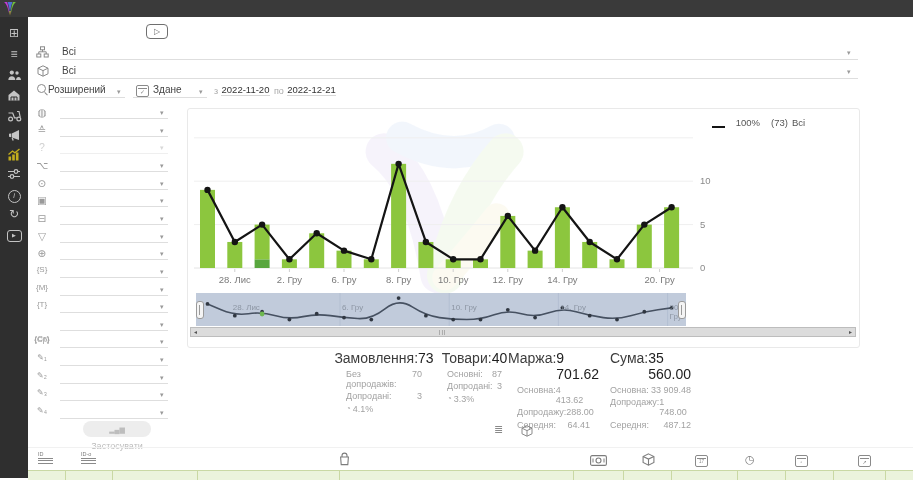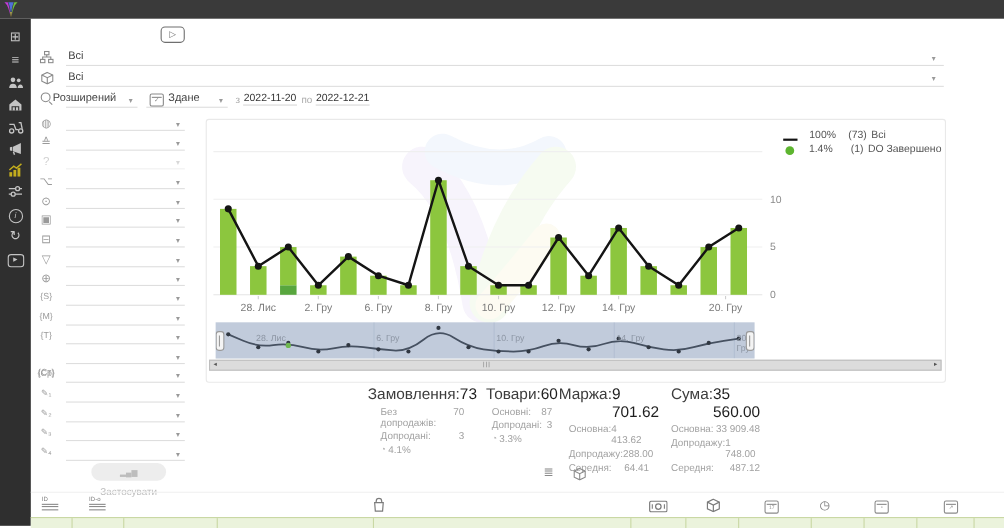--- a/index.html
+++ b/index.html
@@ -331,26 +331,20 @@
       <text x="512" y="118.6" font-size="9.5" fill="#8a8a8a" font-family="Liberation Sans, sans-serif">5</text>
       <text x="512" y="75.2" font-size="9.5" fill="#8a8a8a" font-family="Liberation Sans, sans-serif">10</text>
     </svg>
   <div class="legend" id="legend">
       <div class="lrow">
         <span class="sw-line"></span>
         <span class="pct">100%</span>
         <span class="cnt">(73)</span>
         <span>Всі</span>
       </div>
-      <div class="lrow">
-        <span class="sw-dot"></span>
-        <span class="pct">1.4%</span>
-        <span class="cnt">(1)</span>
-        <span>DO Завершено</span>
-      </div>
     </div>
   <div class="nav">
     <svg id="navChart" width="490" height="33">
         <line x1="144" y1="0" x2="144" y2="33" stroke="#bcc8d8"></line>
         <line x1="253.20000000000005" y1="0" x2="253.20000000000005" y2="33" stroke="#bcc8d8"></line>
         <line x1="362.40000000000003" y1="0" x2="362.40000000000003" y2="33" stroke="#bcc8d8"></line>
         <line x1="471.6" y1="0" x2="471.6" y2="33" stroke="#bcc8d8"></line>
         <path d="M11.5,10.95 Q11.5,10.95 25.15,16.799999999999997 Q38.8,22.65 52.449999999999996,20.7 Q66.1,18.75 79.75,22.65 Q93.4,26.55 107.05000000000001,23.625 Q120.7,20.7 134.35,22.65 Q148,24.6 161.65,25.575000000000003 Q175.3,26.55 188.95,15.825000000000001 Q202.6,5.100000000000001 216.25,13.875 Q229.9,22.65 243.55,24.6 Q257.20000000000005,26.55 270.85,26.55 Q284.5,26.55 298.15,21.675 Q311.8,16.8 325.45000000000005,20.700000000000003 Q339.1,24.6 352.75,19.725 Q366.40000000000003,14.85 380.05,18.75 Q393.7,22.65 407.35,24.6 Q421,26.55 434.65,22.65 Q448.3,18.75 461.95000000000005,16.8 L475.6,14.85" fill="none" stroke="#3d4754" stroke-width="1.6"></path>
         <circle cx="11.5" cy="10.95" r="1.9" fill="#23292f"></circle>
         <circle cx="38.8" cy="22.65" r="1.9" fill="#23292f"></circle>
@@ -405,21 +399,21 @@
         <span>3</span>
       </div>
       <div class="stat-row" style="justify-content:flex-start">
         <span class="pct-ico">◔</span>
         <span>4.1%</span>
       </div>
     </div>
     <div class="stat-col" style="left: 447px; width: 55px;">
       <div class="stat-title">
         <span>Товари:</span>
-        <b>60</b>
+        <b>40</b>
       </div>
       <div class="stat-row">
         <span>Основні:</span>
         <span>87</span>
       </div>
       <div class="stat-row">
         <span>Допродані:</span>
         <span>3</span>
       </div>
       <div class="stat-row" style="justify-content:flex-start">

